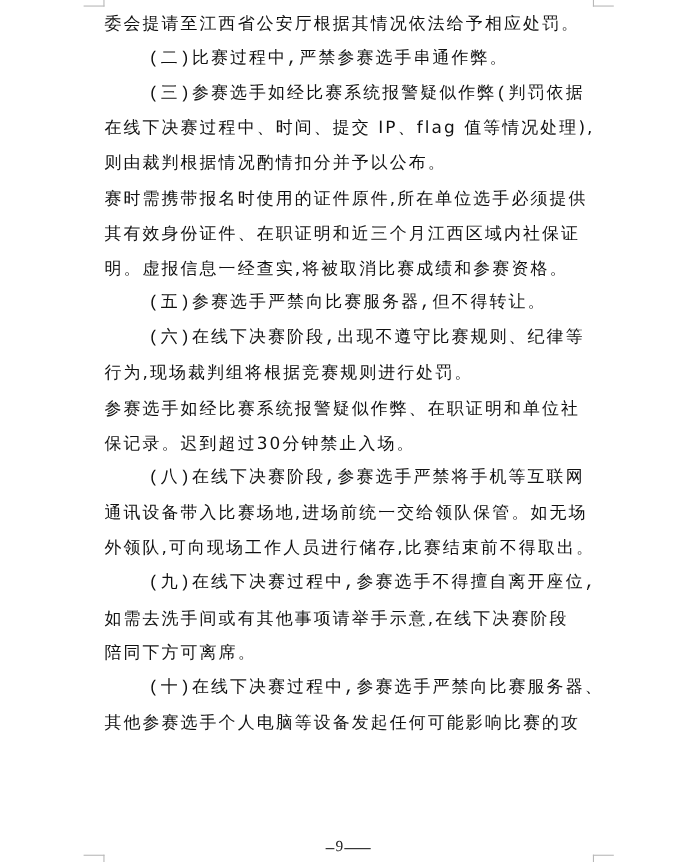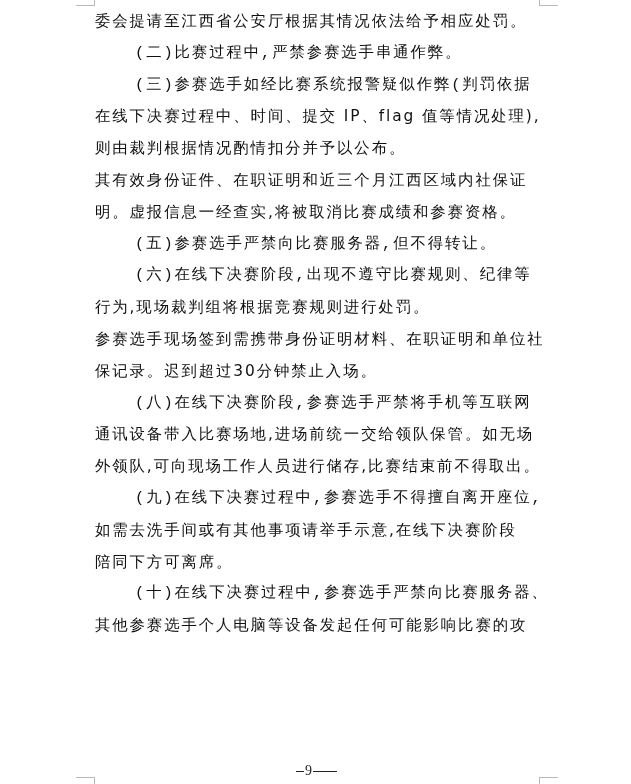--- a/index.html
+++ b/index.html
@@ -74,26 +74,27 @@
   <div class="crop tr"></div>
   <div class="crop bl"></div>
   <div class="crop br"></div>
 
   <div class="body-text" id="body-text">
     <div class="line">委会提请至江西省公安厅根据其情况依法给予相应处罚。</div>
     <div class="line indent">(二)比赛过程中,严禁参赛选手串通作弊。</div>
     <div class="line indent">(三)参赛选手如经比赛系统报警疑似作弊(判罚依据</div>
     <div class="line">在线下决赛过程中、时间、提交 IP、flag 值等情况处理),</div>
     <div class="line">则由裁判根据情况酌情扣分并予以公布。</div>
+    <div class="line">赛时需携带报名时使用的证件原件,所在单位选手必须提供</div>
     <div class="line">其有效身份证件、在职证明和近三个月江西区域内社保证</div>
     <div class="line">明。虚报信息一经查实,将被取消比赛成绩和参赛资格。</div>
     <div class="line indent">(五)参赛选手严禁向比赛服务器,但不得转让。</div>
     <div class="line indent">(六)在线下决赛阶段,出现不遵守比赛规则、纪律等</div>
     <div class="line">行为,现场裁判组将根据竞赛规则进行处罚。</div>
-    <div class="line">参赛选手现场签到需携带身份证明材料、在职证明和单位社</div>
+    <div class="line">参赛选手如经比赛系统报警疑似作弊、在职证明和单位社</div>
     <div class="line">保记录。迟到超过30分钟禁止入场。</div>
     <div class="line indent">(八)在线下决赛阶段,参赛选手严禁将手机等互联网</div>
     <div class="line">通讯设备带入比赛场地,进场前统一交给领队保管。如无场</div>
     <div class="line">外领队,可向现场工作人员进行储存,比赛结束前不得取出。</div>
     <div class="line indent">(九)在线下决赛过程中,参赛选手不得擅自离开座位,</div>
     <div class="line">如需去洗手间或有其他事项请举手示意,在线下决赛阶段</div>
     <div class="line">陪同下方可离席。</div>
     <div class="line indent">(十)在线下决赛过程中,参赛选手严禁向比赛服务器、</div>
     <div class="line">其他参赛选手个人电脑等设备发起任何可能影响比赛的攻</div>
   </div>

